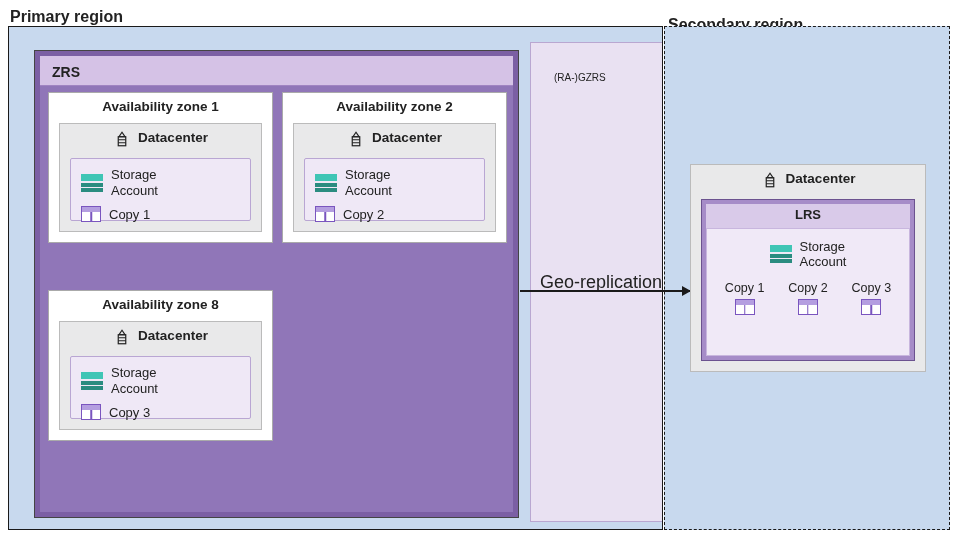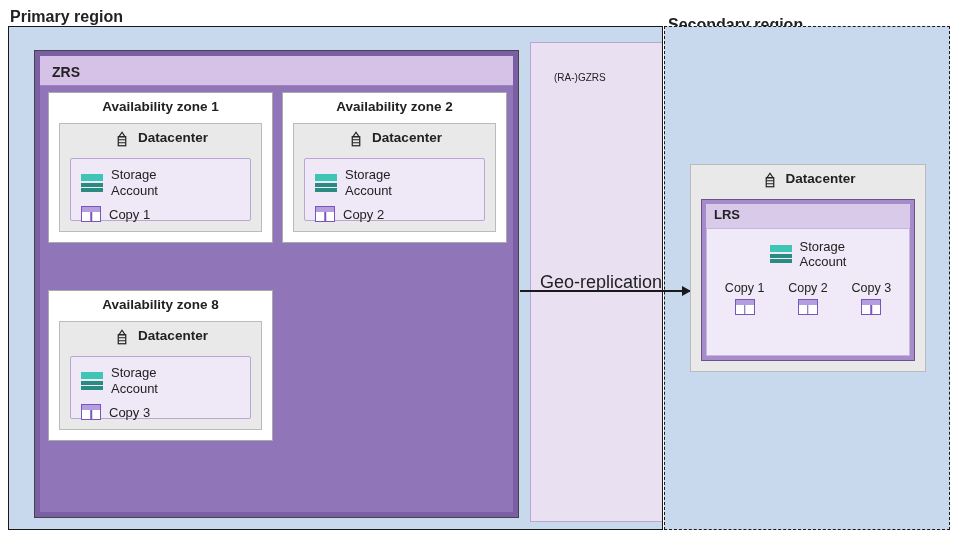--- a/index.html
+++ b/index.html
@@ -133,20 +133,21 @@
     background: #a68cc8;
     border: 1px solid #6b528f;
   }
   .lrs-header {
     position: absolute;
     left: 4px; right: 4px; top: 4px; height: 24px;
     background: #d9cae9;
     font-weight: 700;
     padding: 3px 8px;
     font-size: 13px;
+    text-align: center;
   }
   .lrs-body {
     position: absolute;
     left: 4px; right: 4px; top: 28px; bottom: 4px;
     background: #f0e9f7;
     border: 1px solid #c8b6de;
   }
   .lrs-sa {
     display: flex;
     align-items: center;

